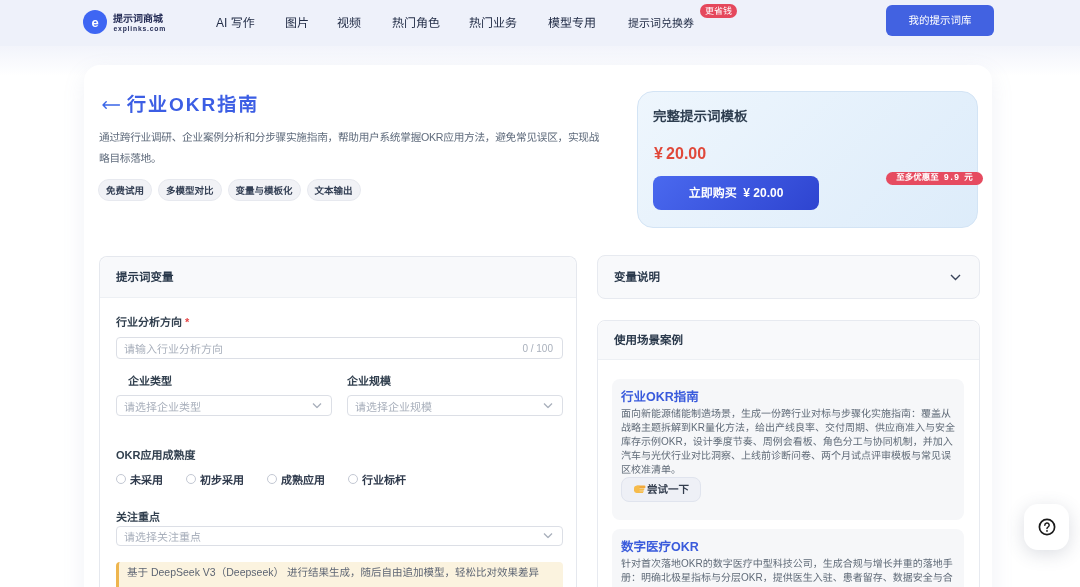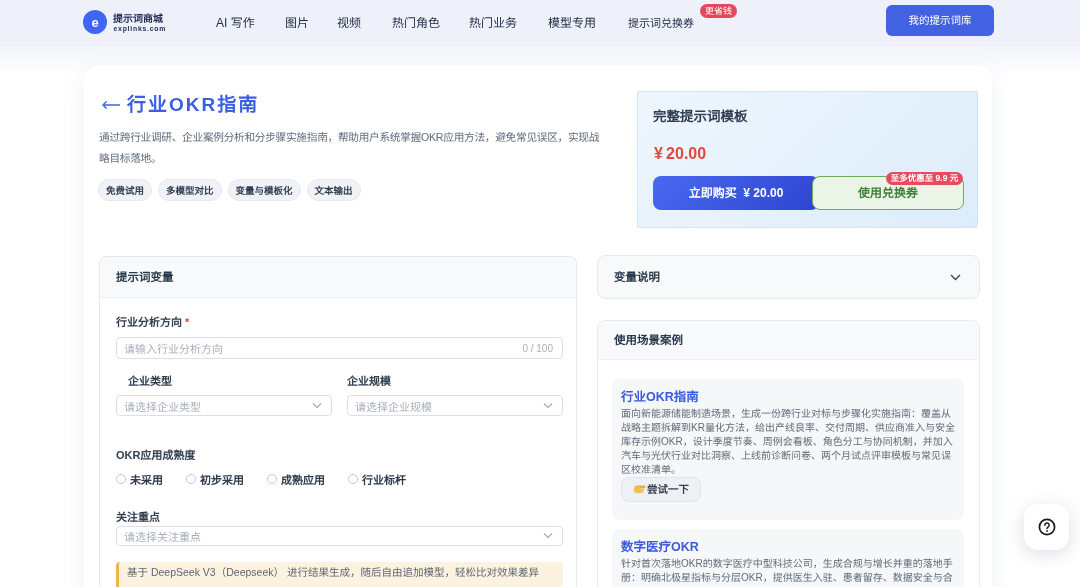--- a/index.html
+++ b/index.html
@@ -21,26 +21,26 @@
 .main { position:absolute; top:46px; left:0; width:1080px; height:541px; background:linear-gradient(#f2f4fb, #ffffff 30px); }
 .bigcard { position:absolute; left:84px; top:19px; width:908px; height:560px; background:#fff; border-radius:16px; box-shadow:0 8px 22px rgba(130,145,185,0.13); }
 
 .back { position:absolute; left:17.5px; top:35.5px; width:18px; height:8px; }
 .h1 { position:absolute; left:43px; top:23.5px; font-size:19px; font-weight:bold; color:#3c5ee4; letter-spacing:2px; }
 .desc { position:absolute; left:15px; top:62px; font-size:10.7px; line-height:21px; color:#5f6b7c; white-space:nowrap; letter-spacing:-0.3px; }
 .tags { position:absolute; left:14px; top:114px; display:flex; gap:6px; }
 .tag { height:22px; line-height:22px; padding:0 7px; background:#f1f2f6; border:1px solid #e7e9ef; border-radius:11px; font-size:9.5px; font-weight:bold; color:#333f54; }
 
 
-.pricebox { position:absolute; left:553px; top:26px; width:341px; height:137px; border-radius:2px; background:linear-gradient(135deg,#eef6fd 0%,#ddecfa 100%); border:1px solid #d3e4f5; }
+.pricebox { position:absolute; left:553px; top:26px; width:341px; height:137px; border-radius:16px; background:linear-gradient(135deg,#eef6fd 0%,#ddecfa 100%); border:1px solid #d3e4f5; }
 .pb-title { position:absolute; left:15px; top:13px; font-size:13.5px; font-weight:bold; color:#2e3e50; }
 .pb-price { position:absolute; left:16px; top:53px; font-size:16px; font-weight:bold; color:#e0483a; }
 .pb-buy { position:absolute; left:15px; top:84px; width:166px; height:34px; border-radius:8px; background:linear-gradient(135deg,#4a69ef,#2e44d0); color:#fff; font-size:12px; font-weight:bold; text-align:center; line-height:34px; }
 .pb-coupon { position:absolute; left:174px; top:84px; width:152px; height:34px; border-radius:8px; background:#eaf5e7; border:1px solid #6dac5c; color:#41803a; font-size:12px; font-weight:bold; text-align:center; line-height:32px; }
-.pb-badge { position:absolute; left:248px; top:80px; width:77px; height:13px; line-height:13px; text-align:center; background:#e64b60; border-radius:7px; color:#fff; font-size:8.5px; font-weight:bold; white-space:nowrap; }
+.pb-badge { position:absolute; left:248px; top:80px; width:97px; height:13px; line-height:13px; text-align:center; background:#e64b60; border-radius:7px; color:#fff; font-size:8.5px; font-weight:bold; white-space:nowrap;font-family:Liberation Mono, monospace; }
 
 
 .formcard { position:absolute; left:15px; top:191px; width:478px; height:369px; background:#fff; border:1px solid #e5e8ee; border-radius:8px 8px 0 0; border-bottom:none; }
 .fc-head { height:41px; background:#f8f9fb; border-bottom:1px solid #edf0f4; border-radius:8px 8px 0 0; font-size:11.5px; font-weight:bold; color:#2b3a4c; line-height:41px; padding-left:16px; }
 .label { position:absolute; left:16px; font-size:11px; font-weight:bold; color:#32404f; }
 .req { color:#e64545; margin-left:3px; }
 .ipt { position:absolute; border:1px solid #dcdfe6; border-radius:4px; background:#fff; font-size:11px; color:#a9b0bc; }
 .ipt .ph { position:absolute; left:7px; top:50%; transform:translateY(-50%); white-space:nowrap; }
 .ipt .cnt { position:absolute; right:9px; top:50%; transform:translateY(-50%); font-size:10px; color:#a9b0bc; }
 .ipt .chev { position:absolute; right:9px; top:50%; transform:translateY(-58%); }
@@ -96,21 +96,20 @@
     <div class="tag">免费试用</div>
     <div class="tag">多模型对比</div>
     <div class="tag">变量与模板化</div>
     <div class="tag">文本输出</div>
   </div>
 
   <div class="pricebox">
     <div class="pb-title">完整提示词模板</div>
     <div class="pb-price">¥ 20.00</div>
     <div class="pb-buy">立即购买&nbsp; ¥ 20.00</div>
-    <div class="pb-coupon">使用兑换券</div>
     <div class="pb-badge">至多优惠至 9.9 元</div>
   </div>
 
   <div class="formcard">
     <div class="fc-head">提示词变量</div>
     <div class="label" style="top:56px;">行业分析方向<span class="req">*</span></div>
     <div class="ipt" style="left:16px; top:80px; width:447px; height:22px;">
       <span class="ph">请输入行业分析方向</span>
           <span class="cnt">0 / 100</span>
     </div>

